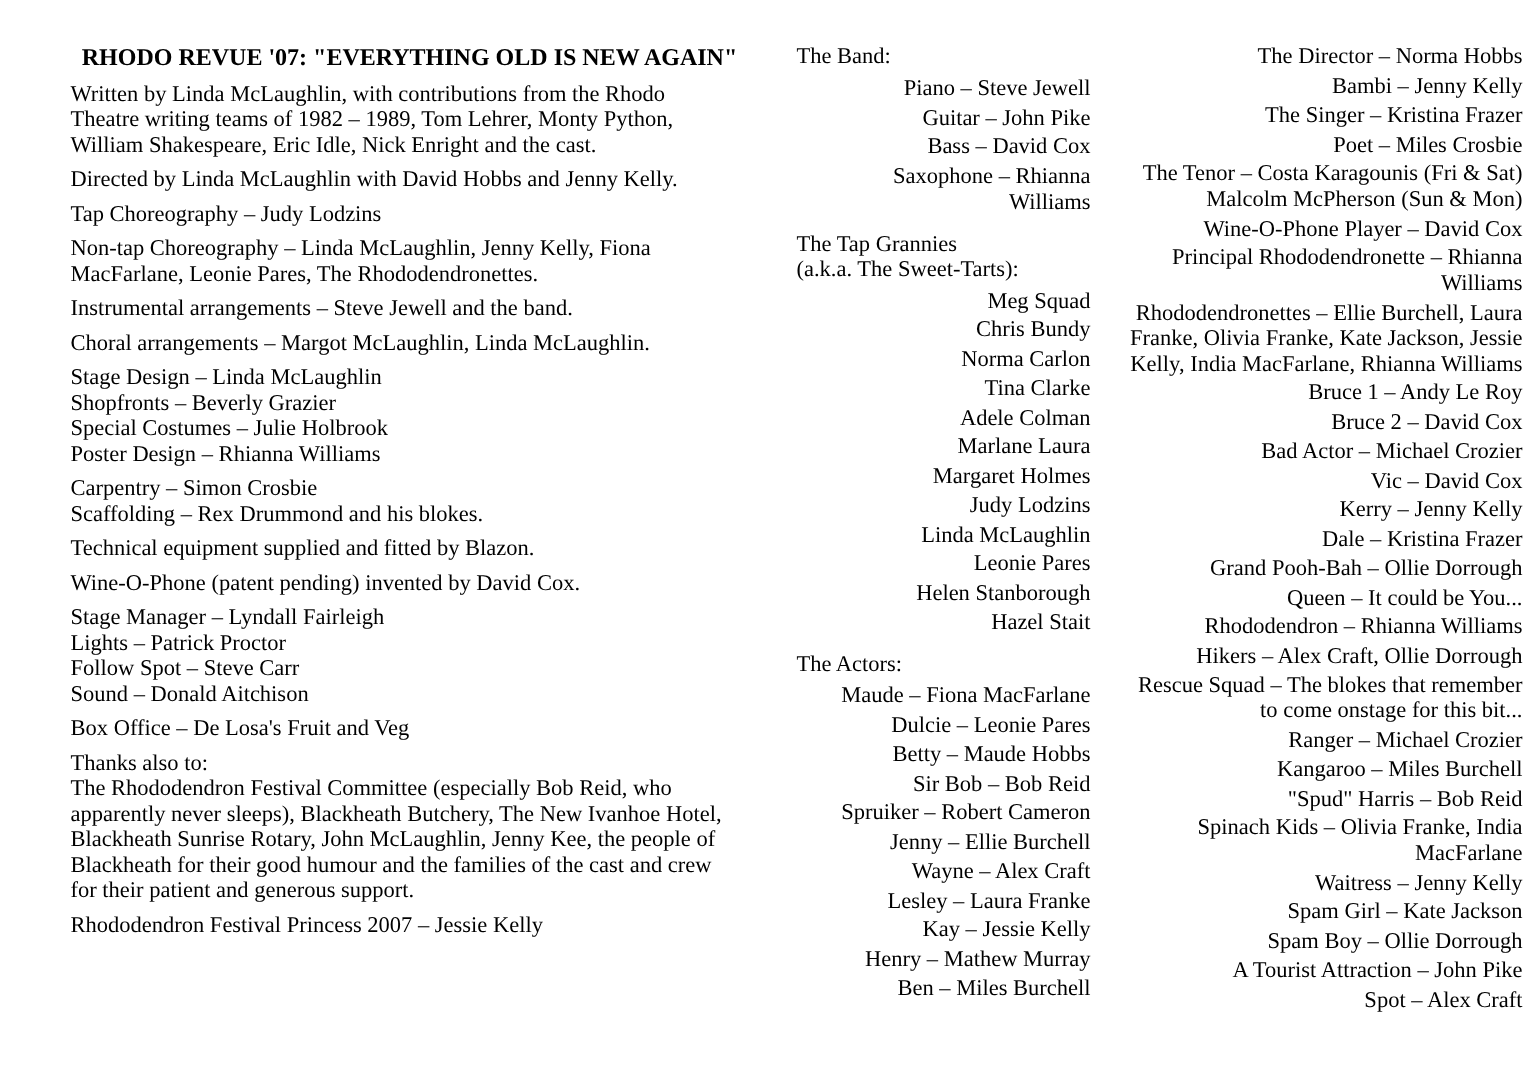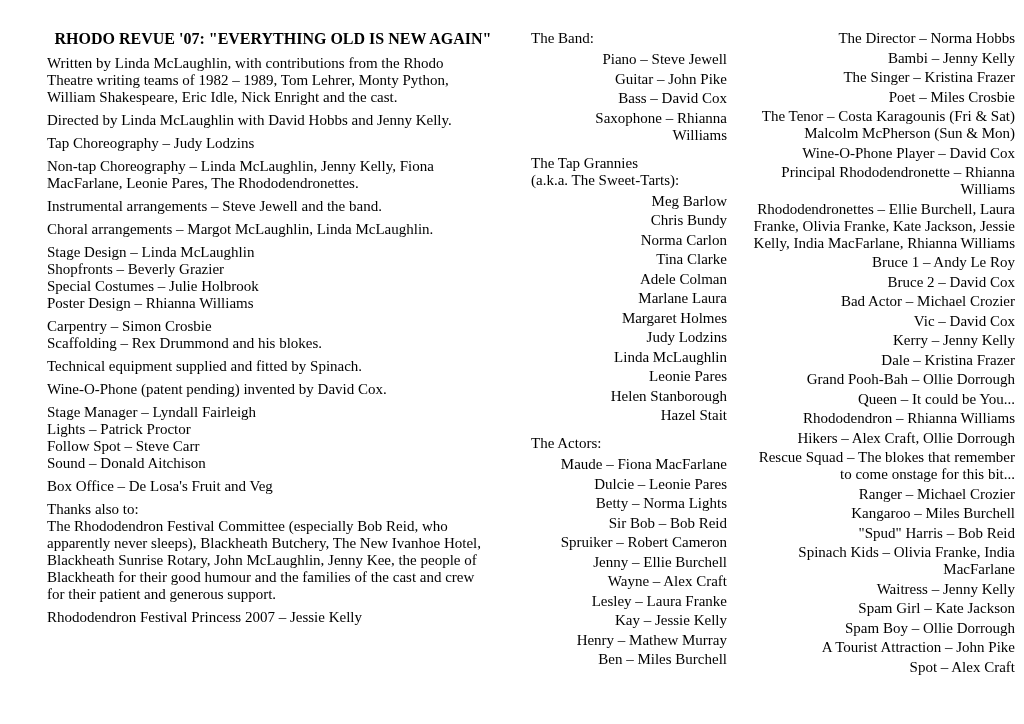--- a/index.html
+++ b/index.html
@@ -73,21 +73,21 @@
         <p class="paragraph">Non-tap Choreography – Linda McLaughlin, Jenny Kelly, Fiona
 MacFarlane, Leonie Pares, The Rhododendronettes.</p>
         <p class="paragraph">Instrumental arrangements – Steve Jewell and the band.</p>
         <p class="paragraph">Choral arrangements – Margot McLaughlin, Linda McLaughlin.</p>
         <p class="paragraph">Stage Design – Linda McLaughlin
 Shopfronts – Beverly Grazier
 Special Costumes – Julie Holbrook
 Poster Design – Rhianna Williams</p>
         <p class="paragraph">Carpentry – Simon Crosbie
 Scaffolding – Rex Drummond and his blokes.</p>
-        <p class="paragraph">Technical equipment supplied and fitted by Spinach.</p>
+        <p class="paragraph">Technical equipment supplied and fitted by Blazon.</p>
         <p class="paragraph">Wine-O-Phone (patent pending) invented by David Cox.</p>
         <p class="paragraph">Stage Manager – Lyndall Fairleigh
 Lights – Patrick Proctor
 Follow Spot – Steve Carr
 Sound – Donald Aitchison</p>
         <p class="paragraph">Box Office – De Losa's Fruit and Veg</p>
         <p class="paragraph">Thanks also to:
 The Rhododendron Festival Committee (especially Bob Reid, who
 apparently never sleeps), Blackheath Butchery, The New Ivanhoe Hotel,
 Blackheath Sunrise Rotary, John McLaughlin, Jenny Kee, the people of
@@ -99,36 +99,36 @@
 
   <div class="col col-middle">
       <p class="heading">The Band:</p>
       <p class="item">Piano – Steve Jewell</p>
       <p class="item">Guitar – John Pike</p>
       <p class="item">Bass – David Cox</p>
       <p class="item">Saxophone – Rhianna
 Williams</p>
       <p class="heading">The Tap Grannies
 (a.k.a. The Sweet-Tarts):</p>
-      <p class="item">Meg Barlow</p>
+      <p class="item">Meg Squad</p>
       <p class="item">Chris Bundy</p>
       <p class="item">Norma Carlon</p>
       <p class="item">Tina Clarke</p>
       <p class="item">Adele Colman</p>
       <p class="item">Marlane Laura</p>
       <p class="item">Margaret Holmes</p>
       <p class="item">Judy Lodzins</p>
       <p class="item">Linda McLaughlin</p>
       <p class="item">Leonie Pares</p>
       <p class="item">Helen Stanborough</p>
       <p class="item">Hazel Stait</p>
       <p class="heading">The Actors:</p>
       <p class="item">Maude – Fiona MacFarlane</p>
       <p class="item">Dulcie – Leonie Pares</p>
-      <p class="item">Betty – Norma Lights</p>
+      <p class="item">Betty – Maude Hobbs</p>
       <p class="item">Sir Bob – Bob Reid</p>
       <p class="item">Spruiker – Robert Cameron</p>
       <p class="item">Jenny – Ellie Burchell</p>
       <p class="item">Wayne – Alex Craft</p>
       <p class="item">Lesley – Laura Franke</p>
       <p class="item">Kay – Jessie Kelly</p>
       <p class="item">Henry – Mathew Murray</p>
       <p class="item">Ben – Miles Burchell</p>
     </div>
 

